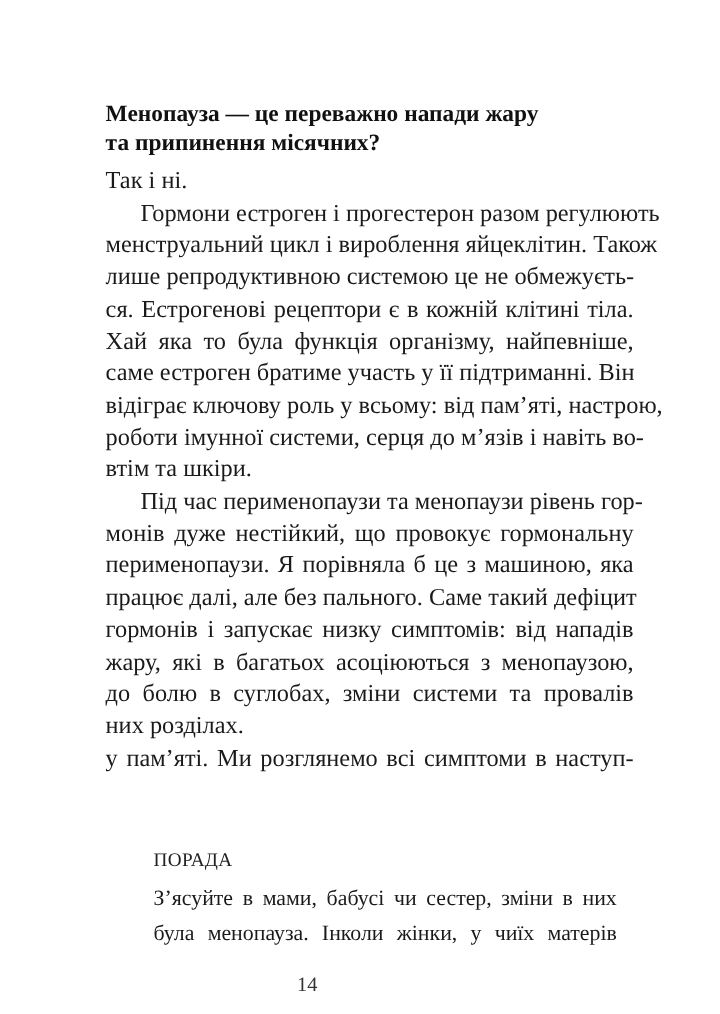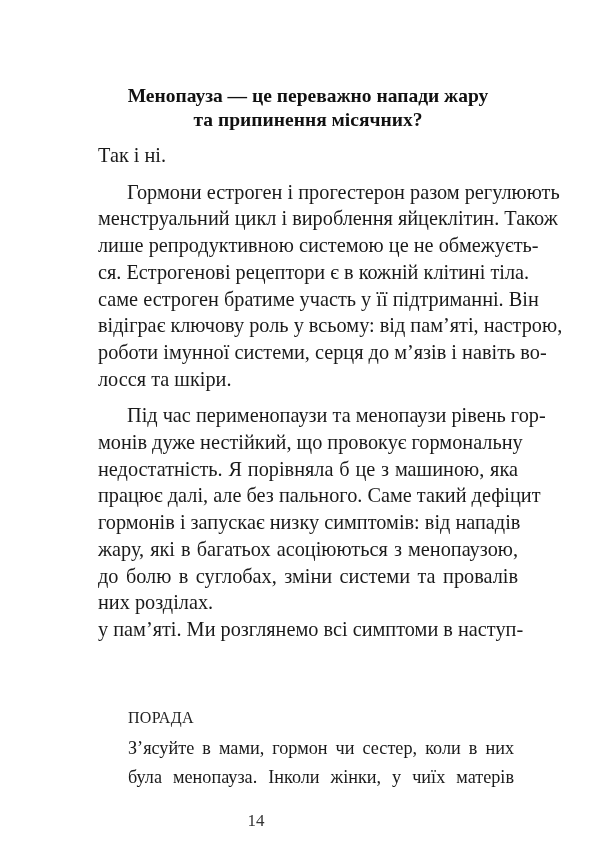--- a/index.html
+++ b/index.html
@@ -19,21 +19,20 @@
       position: absolute;
       left: 88px;
       top: 84px;
       width: 440px;
     }
     .heading {
       font-family: "Liberation Serif", "DejaVu Serif", serif;
       font-weight: bold;
       font-size: 19.5px;
       line-height: 24px;
-      text-align: center;
       margin: 0 0 6px 0;
       color: #111;
     }
     .heading span { display: block; }
     .body-text {
       font-size: 20.3px;
       line-height: 26.7px;
       margin: 0;
       text-align: justify;
       text-align-last: left;
@@ -43,21 +42,21 @@
       text-align: justify;
       text-align-last: justify;
       white-space: nowrap;
     }
     .body-text .line.last {
       text-align-last: left;
     }
     .body-text .line.indent {
       text-indent: 29px;
     }
-    .para { margin: 10px; }
+    .para { margin: 0; }
     .tip {
       position: absolute;
       left: 128px;
       top: 707px;
       width: 386px;
     }
     .tip-label {
       font-size: 16px;
       line-height: 22px;
       letter-spacing: 0.3px;
@@ -99,41 +98,42 @@
   <div class="body-text">
     <p class="para">
       <span class="line last">Так і ні.</span>
     </p>
 
     <p class="para">
       <span class="line indent">Гормони естроген і прогестерон разом регулюють</span>
       <span class="line">менструальний цикл і вироблення яйцеклітин. Також</span>
       <span class="line">лише репродуктивною системою це не обмежуєть-</span>
       <span class="line">ся. Естрогенові рецептори є в кожній клітині тіла.</span>
+      <span class="line">Хай яка то була функція організму, найпевніше,</span>
       <span class="line">саме естроген братиме участь у її підтриманні. Він</span>
       <span class="line">відіграє ключову роль у всьому: від пам’яті, настрою,</span>
       <span class="line">роботи імунної системи, серця до м’язів і навіть во-</span>
-      <span class="line last">лосся та шкіри.</span>
+      <span class="line last">втім та шкіри.</span>
     </p>
 
     <p class="para">
       <span class="line indent">Під час перименопаузи та менопаузи рівень гор-</span>
       <span class="line">монів дуже нестійкий, що провокує гормональну</span>
-      <span class="line">недостатність. Я порівняла б це з машиною, яка</span>
+      <span class="line">перименопаузи. Я порівняла б це з машиною, яка</span>
       <span class="line">працює далі, але без пального. Саме такий дефіцит</span>
       <span class="line">гормонів і запускає низку симптомів: від нападів</span>
       <span class="line">жару, які в багатьох асоціюються з менопаузою,</span>
       <span class="line">до болю в суглобах, зміни системи та провалів</span>
       <span class="line last">них розділах.</span>
       <span class="line">у пам’яті. Ми розглянемо всі симптоми в наступ-</span>
     </p>
   </div>
 </div>
 
 <div class="tip">
   <div class="tip-label">ПОРАДА</div>
   <p class="tip-text">
-    <span class="line">З’ясуйте в мами, гормон чи сестер, коли в них</span>
+    <span class="line">З’ясуйте в мами, бабусі чи сестер, зміни в них</span>
     <span class="line">була менопауза. Інколи жінки, у чиїх матерів</span>
   </p>
 </div>
 
 <div class="page-number">14</div>
 
 </body></html>

